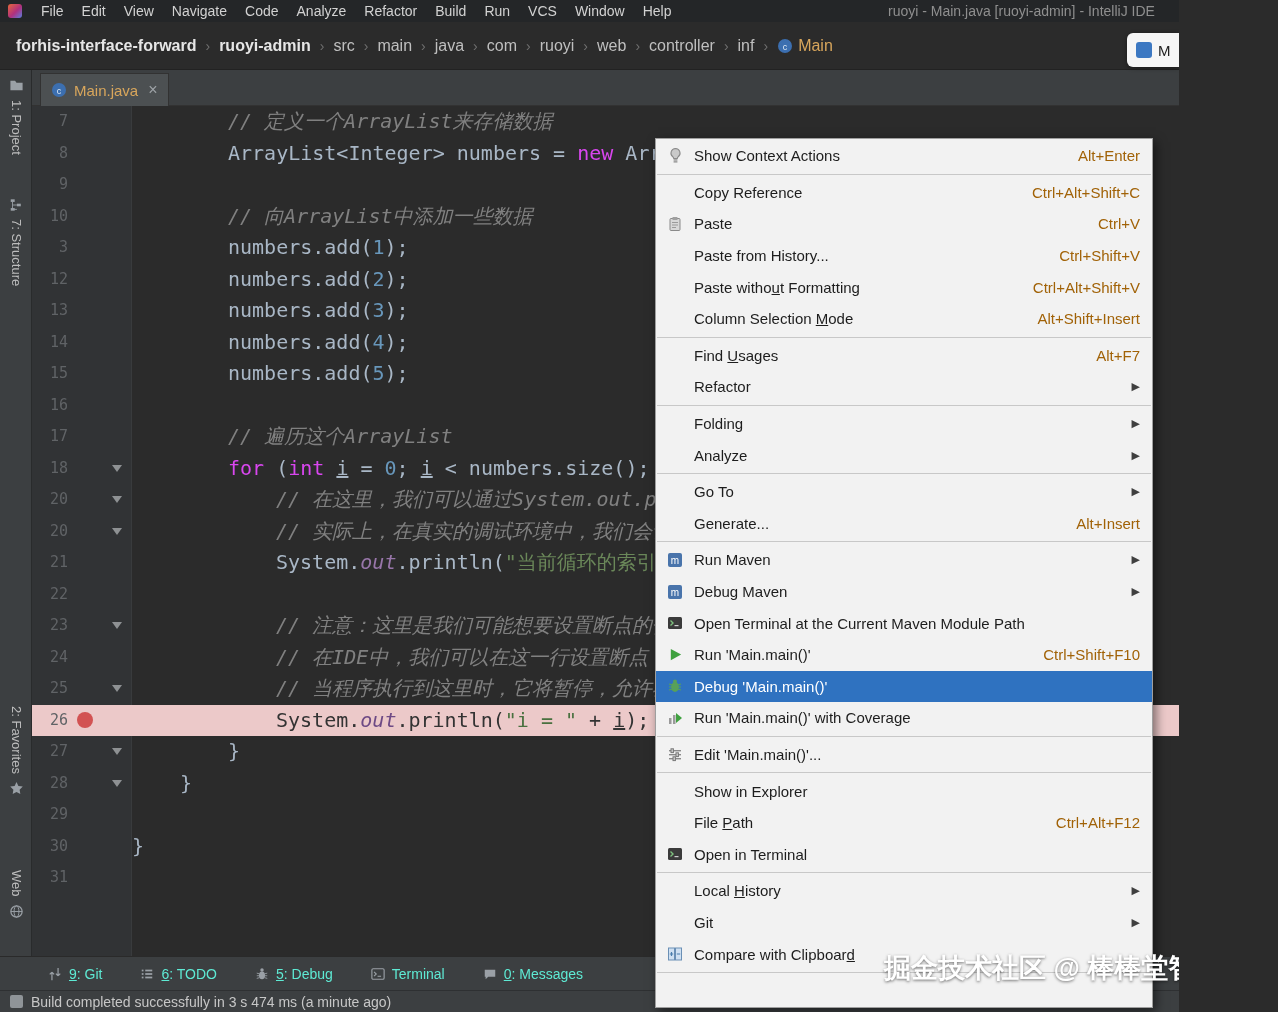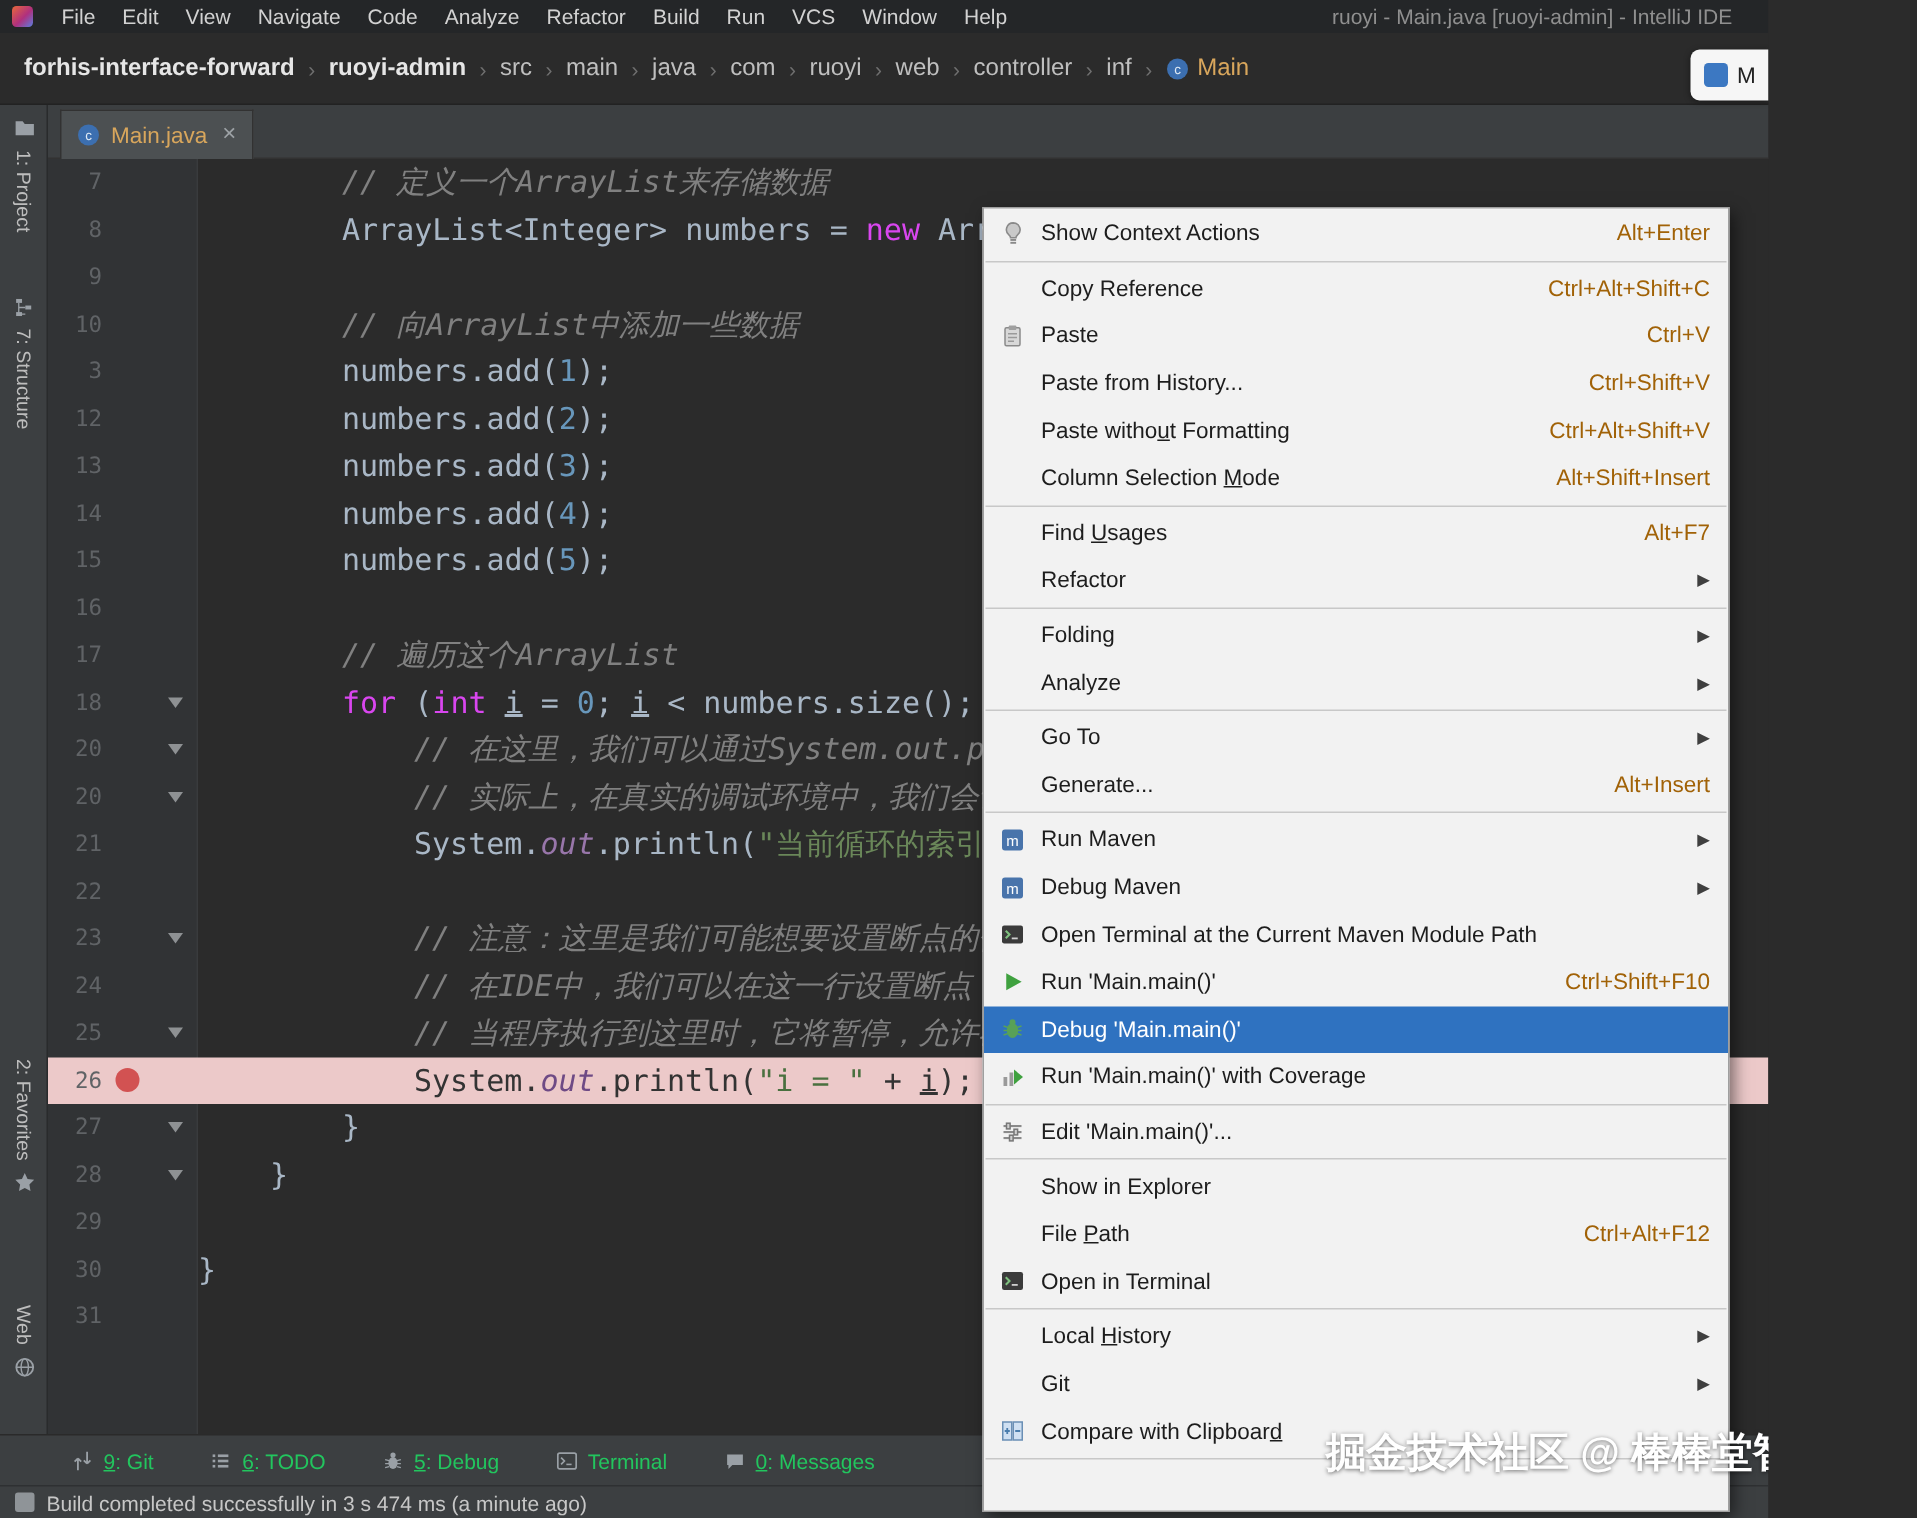--- a/index.html
+++ b/index.html
@@ -78,21 +78,21 @@
   .mi-icon{flex:none;width:20px;height:20px;margin-right:9px;display:flex;align-items:center;
     justify-content:center;}
   .mi-label{flex:1;white-space:nowrap;overflow:hidden;}
   .mi-short{flex:none;color:#a16207;margin-left:20px;}
   .mi-arrow{flex:none;color:#3f3f3f;margin-left:20px;font-size:11px;}
   .menu-item.selected{background:var(--accent);color:#fff;}
   .menu-sep{height:1px;background:#c8c8c8;margin:2px 1px;}
 
   
   .toolwin-bar{position:absolute;left:0;right:0;bottom:22px;height:34px;background:#3c3f41;
-    border-top:1px solid #2a2a2a;display:flex;align-items:center;color:#22c55e;font-size:14px;
+    border-top:1px solid #2a2a2a;display:flex;align-items:center;color:#5eead4;font-size:14px;
     z-index:10;padding-left:48px;gap:38px;}
   .tw-item{display:flex;align-items:center;gap:7px;white-space:nowrap;}
   .statusbar{position:absolute;left:0;right:0;bottom:0;height:22px;background:#3c3f41;
     border-top:1px solid #2e3032;display:flex;align-items:center;color:#c7c7c7;font-size:14px;
     padding-left:10px;gap:8px;z-index:10;}
   .status-icon{width:13px;height:13px;background:#8f9498;border-radius:2px;flex:none;}
 
   .watermark{position:absolute;left:884px;top:950px;z-index:60;color:#fff;font-size:27px;
     font-weight:bold;white-space:nowrap;text-shadow:0 1px 3px rgba(0,0,0,.55);}
 </style>

